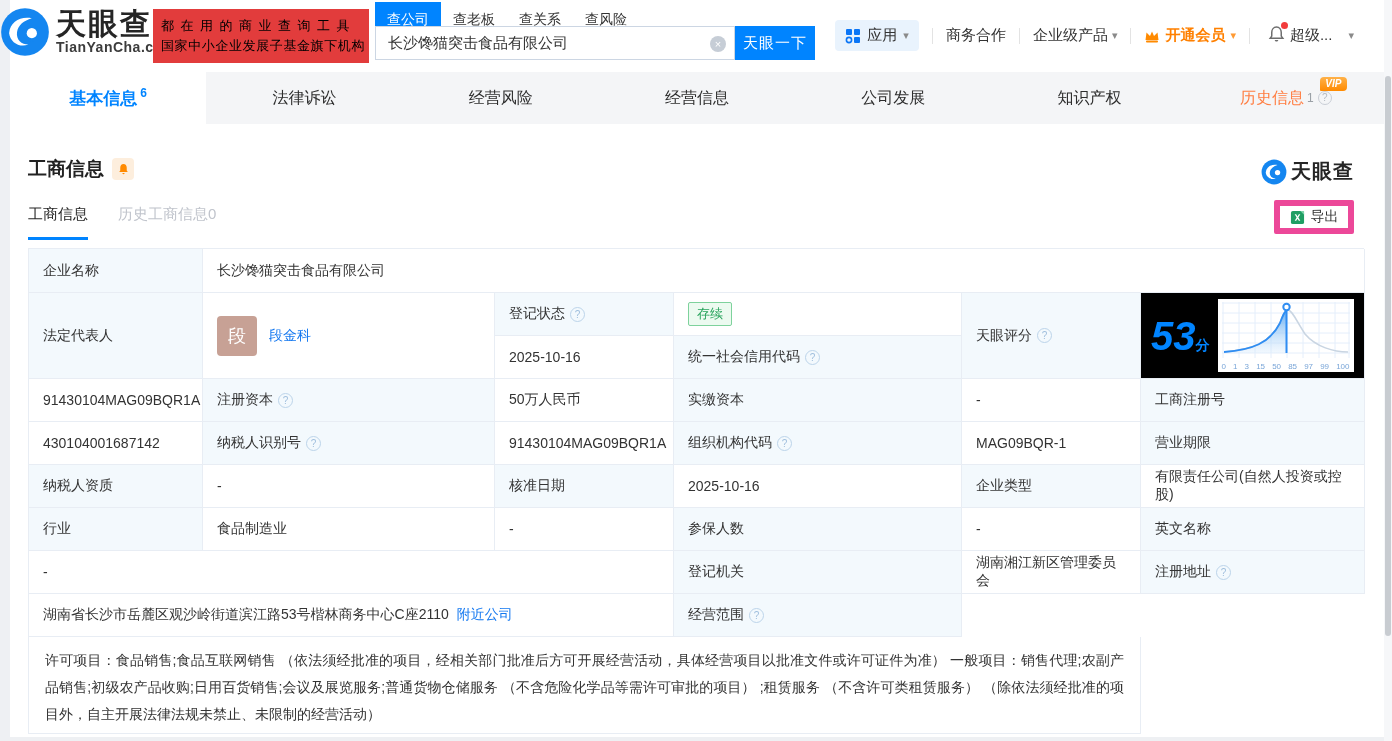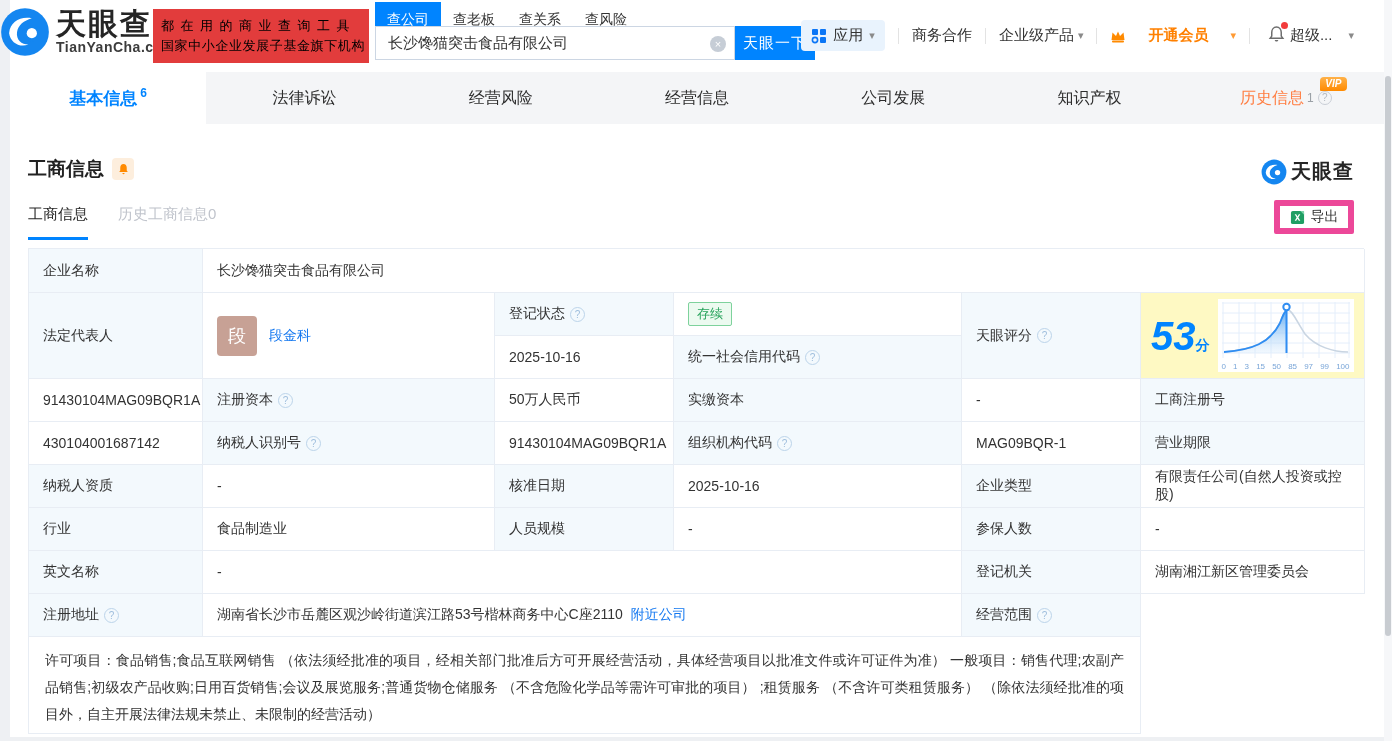--- a/index.html
+++ b/index.html
@@ -26,21 +26,21 @@
   .clear-ic { position:absolute; right:8px; top:9px; width:16px; height:16px; border-radius:50%;
               background:#c6cdd6; color:#fff; font-size:11px; line-height:16px; text-align:center; cursor:pointer; }
   .search-btn { width:80px; height:34px; background:#0084ff; color:#fff; font-size:15px; border:none;
                 cursor:pointer; letter-spacing:1px; }
   .hmenu { position:absolute; right:38px; top:20px; display:flex; align-items:center; font-size:15px; color:#333; }
   .hm-apps { display:flex; align-items:center; gap:6px; background:#e9f3fd; border-radius:4px;
              padding:6px 10px; cursor:pointer; }
   .sep { width:1px; height:16px; background:#e3e3e3; margin:0 13px; }
   .hm-item { cursor:pointer; display:flex; align-items:center; gap:4px; white-space:nowrap; }
   .caret { font-size:11px; color:#8a8a8a; }
-  .hm-vip { color:#ff8000; font-weight:bold; display:flex; align-items:center; gap:22px; cursor:pointer; }
+  .hm-vip { color:#ff8000; font-weight:bold; display:flex; align-items:center; gap:5px; cursor:pointer; }
   .bell-wrap { position:relative; margin:0 4px; cursor:pointer; }
   .red-dot { position:absolute; right:-2px; top:-3px; width:7px; height:7px; border-radius:50%; background:#f23c3c; }
   .hm-super { color:#333; }
   
   .main-nav { position:absolute; left:10px; top:72px; width:1374px; height:52px; background:#f4f5f7; display:flex; }
   .mtab { flex:1; display:flex; align-items:center; justify-content:center; font-size:16px; color:#2d2d2d;
           cursor:pointer; position:relative; }
   .mtab.active { background:#fff; color:#0084ff; font-weight:bold; font-size:17px; }
   .mtab .cnt { font-size:12px; color:#0084ff; margin-left:3px; align-self:flex-start; margin-top:14px; }
   .mtab.hist { color:#ff7d41; }
@@ -72,21 +72,21 @@
   .cell { border-right:1px solid #e8edf4; border-bottom:1px solid #e8edf4; display:flex; align-items:center;
           padding:0 14px; background:#fff; overflow:hidden; }
   .cell.lbl { background:#f3f9fd; color:#333; }
   .hlp { display:inline-block; width:15px; height:15px; border:1px solid #bcd4ea; border-radius:50%;
          color:#9fbedd; font-size:10px; line-height:13px; text-align:center; margin-left:5px; flex:none; }
   .avatar { width:40px; height:40px; border-radius:4px; background:#c7a195; color:#fff; font-size:18px;
             display:flex; align-items:center; justify-content:center; margin-right:12px; cursor:pointer; }
   .lnk { color:#1478f0; cursor:pointer; text-decoration:none; }
   .badge-green { display:inline-block; border:1px solid #7ed29c; background:#ecfaf0; color:#28a35c;
                  font-size:13px; padding:2px 8px; border-radius:2px; }
-  .score-cell { background:#fef9c3; display:flex; align-items:center; gap:8px; padding:0 10px; }
+  .score-cell { background:#000000; display:flex; align-items:center; gap:8px; padding:0 10px; }
   .score-num { color:#0084ff; font-weight:bold; font-style:italic; font-size:40px; line-height:40px; }
   .score-unit { color:#0084ff; font-size:14px; font-weight:bold; }
   .score-chart { background:#fff; padding:3px 4px 1px; }
   .ticks { display:flex; justify-content:space-between; width:128px; font-size:8px; color:#7aa6d8; margin-top:1px; }
   .scope-cell { align-items:flex-start; padding:10px 16px; line-height:27px; text-align:justify; display:block; }
   .span2r { grid-row:span 2; }
   .addr-cell { gap:8px; }
   
   .scrollbar { position:absolute; right:0; top:0; width:8px; height:741px; background:#f6f7f9; }
   .thumb { position:absolute; right:1px; top:76px; width:6px; height:560px; background:#c8ccd1; border-radius:3px; }
@@ -327,21 +327,20 @@
   <div class="cell lbl">营业期限</div>
   <div class="cell lbl">纳税人资质</div>
   <div class="cell">-</div>
   <div class="cell lbl">核准日期</div>
   <div class="cell">2025-10-16</div>
 
   <div class="cell lbl">企业类型</div>
   <div class="cell">有限责任公司(自然人投资或控股)</div>
   <div class="cell lbl">行业</div>
   <div class="cell">食品制造业</div>
-  <div class="cell lbl">人员规模</div>
   <div class="cell">-</div>
 
   <div class="cell lbl">参保人数</div>
   <div class="cell">-</div>
   <div class="cell lbl">英文名称</div>
   <div class="cell" style="grid-column:span 3">-</div>
 
   <div class="cell lbl">登记机关</div>
   <div class="cell">湖南湘江新区管理委员会</div>
   <div class="cell lbl">

